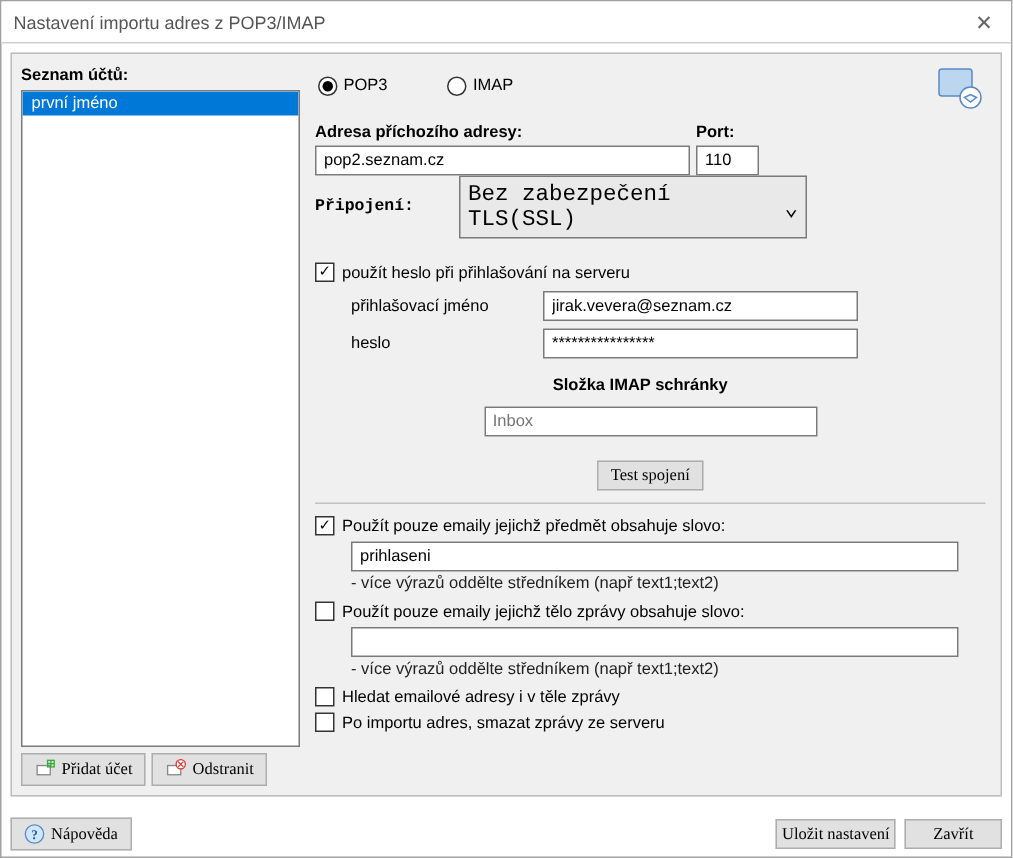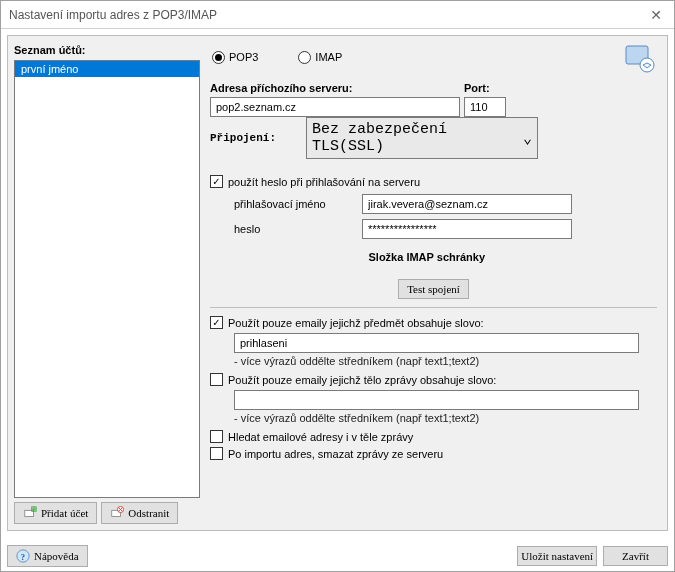--- a/index.html
+++ b/index.html
@@ -255,21 +255,21 @@
               <span>POP3</span>
             </div>
             <div class="radio">
               <span class="radio-circle"></span>
               <span>IMAP</span>
             </div>
           </div>
         </div>
 
         <div class="server-row-labels" style="margin-top:10px;">
-          <span class="section-label" style="width:254px;margin:0;">Adresa příchozího serveru:</span>
+          <span class="section-label" style="width:254px;margin:0;">Adresa příchozího adresy:</span>
           <span class="section-label" style="margin:0;">Port:</span>
         </div>
         <div class="server-row-inputs" style="margin-top:3px;">
           <input class="text-input" style="width: 250px;" value="pop2.seznam.cz">
           <input class="text-input" style="width: 42px;" value="110">
         </div>
 
         <div class="row" style="font-family:Liberation Mono, monospace;">
           <span class="section-label" style="width:60px;margin:0;">Připojení:</span>
           <div class="select" style="width:232px;margin-left:30px;">
@@ -285,20 +285,21 @@
 
         <div class="login-grid">
           <span>přihlašovací jméno</span>
           <input class="text-input" value="jirak.vevera@seznam.cz" style="">
           <span>heslo</span>
           <input class="text-input" type="text" value="****************" style="">
         </div>
 
         <div class="imap-row">
           <span class="section-label" style="margin:0;width:130px;">Složka IMAP schránky</span>
+          <input class="text-input readonly" style="width: 222px;" placeholder="Inbox">
           <span style="flex:1"></span>
           <button class="btn">
               <span>Test spojení</span>
             </button>
         </div>
 
         <div class="divider"></div>
 
         <div class="checkbox">
           <span class="cb-box">✓</span>

